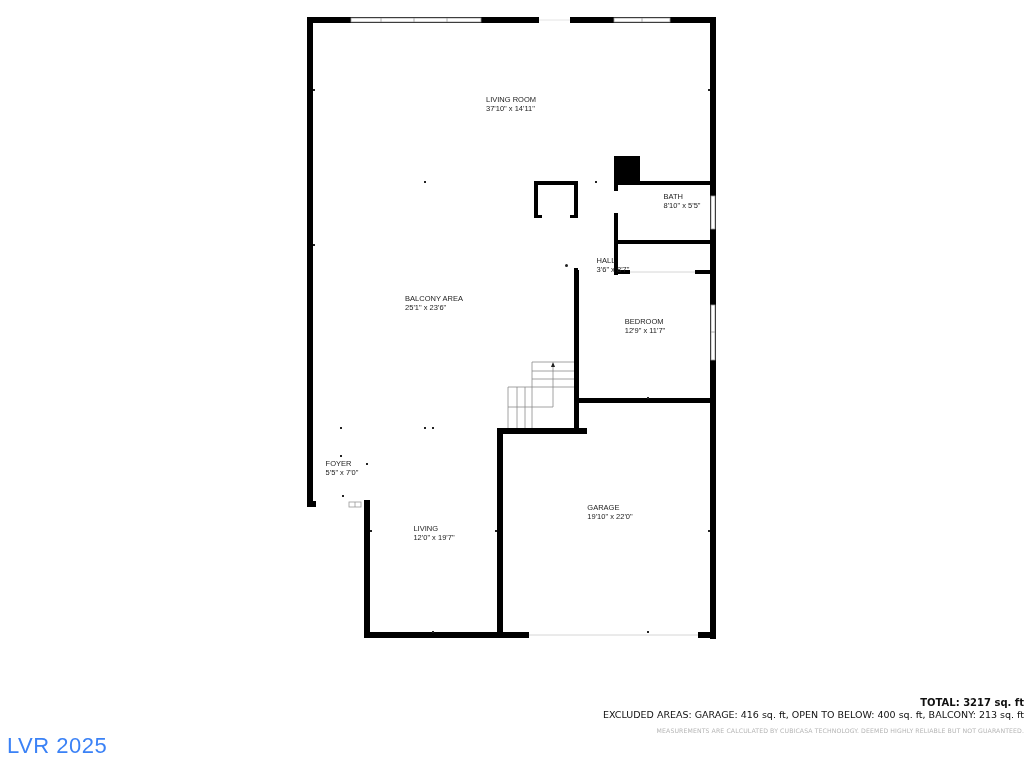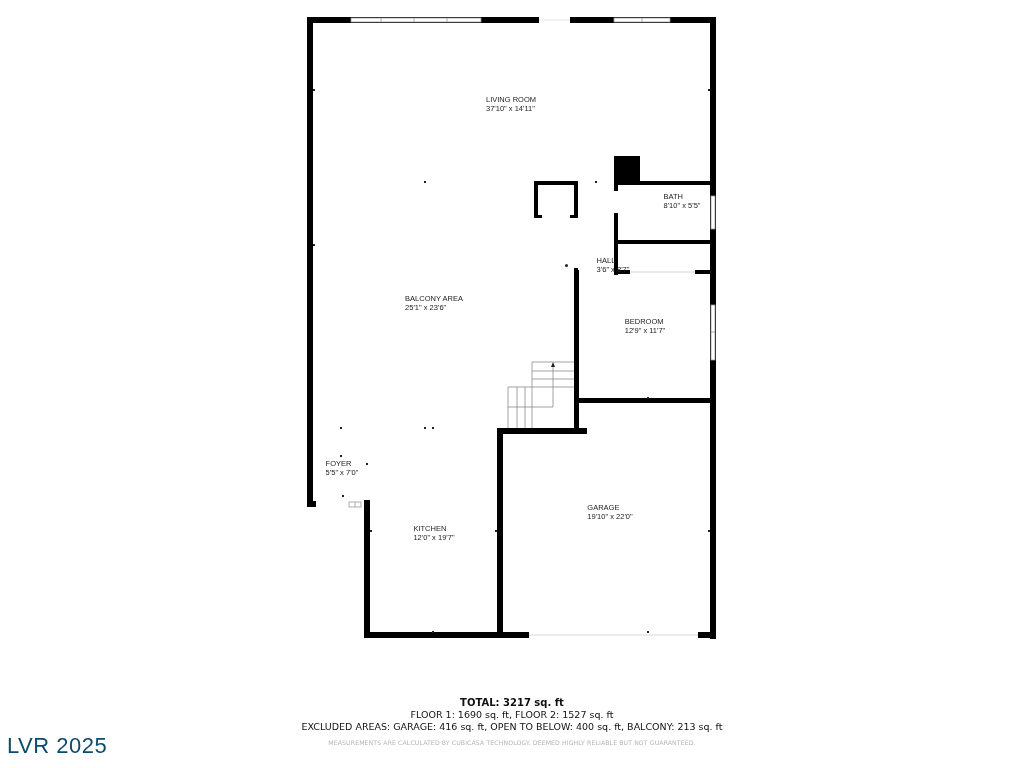--- a/index.html
+++ b/index.html
@@ -1,23 +1,23 @@
 <!DOCTYPE html>
 <html><head>
 <meta charset="utf-8">
 <style>
   html, body { margin: 0; padding: 0; background: #ffffff; }
   body { width: 1024px; height: 768px; position: relative; overflow: hidden; font-family: "DejaVu Sans", sans-serif; }
   #plan { position: absolute; left: 0; top: 0; }
   .room-label { position: absolute; transform: translateX(-50%); color: #222; font-family: "Liberation Sans", sans-serif; font-size: 7.5px; line-height: 9px; white-space: nowrap; }
-  .summary { position: absolute; left: 0; width: 1024px; text-align: center; top: 697px; font-family: "DejaVu Sans", sans-serif; color: #111; }
+  .summary { position: absolute; left: 0; width: 1024px; text-align: right; top: 697px; font-family: "DejaVu Sans", sans-serif; color: #111; }
   .summary .total { font-size: 10px; font-weight: bold; line-height: 12px; }
   .summary .line { font-size: 9.5px; line-height: 12px; }
   .summary .disclaimer { font-size: 6.2px; color: #b5b5b5; margin-top: 6px; letter-spacing: 0.1px; }
-  .watermark { position: absolute; left: 7px; top: 733px; font-family: "Liberation Sans", sans-serif; font-size: 22px; color: #0c4a6e; letter-spacing: 0.5px; }
+  .watermark { position: absolute; left: 7px; top: 733px; font-family: "Liberation Sans", sans-serif; font-size: 22px; color: #3b82f6; letter-spacing: 0.5px; }
 </style>
 </head>
 <body>
 
 <svg id="plan" width="1024" height="690" viewBox="0 0 1024 690" xmlns="http://www.w3.org/2000/svg">
   <g fill="#000">
 
     <rect x="307" y="17" width="232" height="6"></rect>
     <rect x="570" y="17" width="146" height="6"></rect>
 
@@ -132,28 +132,27 @@
 </div>
 <div class="room-label" style="left:645px; top:317px;">
   <div>BEDROOM</div>
   <div>12'9" x 11'7"</div>
 </div>
 <div class="room-label" style="left:342px; top:459px;">
   <div>FOYER</div>
   <div>5'5" x 7'0"</div>
 </div>
 <div class="room-label" style="left:434px; top:524px;">
-  <div>KITCHEN</div>
+  <div>LIVING</div>
   <div>12'0" x 19'7"</div>
 </div>
 <div class="room-label" style="left:610px; top:503px;">
   <div>GARAGE</div>
   <div>19'10" x 22'0"</div>
 </div>
 
 <div class="summary">
   <div class="total">TOTAL: 3217 sq. ft</div>
-  <div class="line">FLOOR 1: 1690 sq. ft, FLOOR 2: 1527 sq. ft</div>
   <div class="line">EXCLUDED AREAS: GARAGE: 416 sq. ft, OPEN TO BELOW: 400 sq. ft, BALCONY: 213 sq. ft</div>
   <div class="disclaimer">MEASUREMENTS ARE CALCULATED BY CUBICASA TECHNOLOGY. DEEMED HIGHLY RELIABLE BUT NOT GUARANTEED.</div>
 </div>
 
 <div class="watermark">LVR 2025</div>
 
 </body></html>

